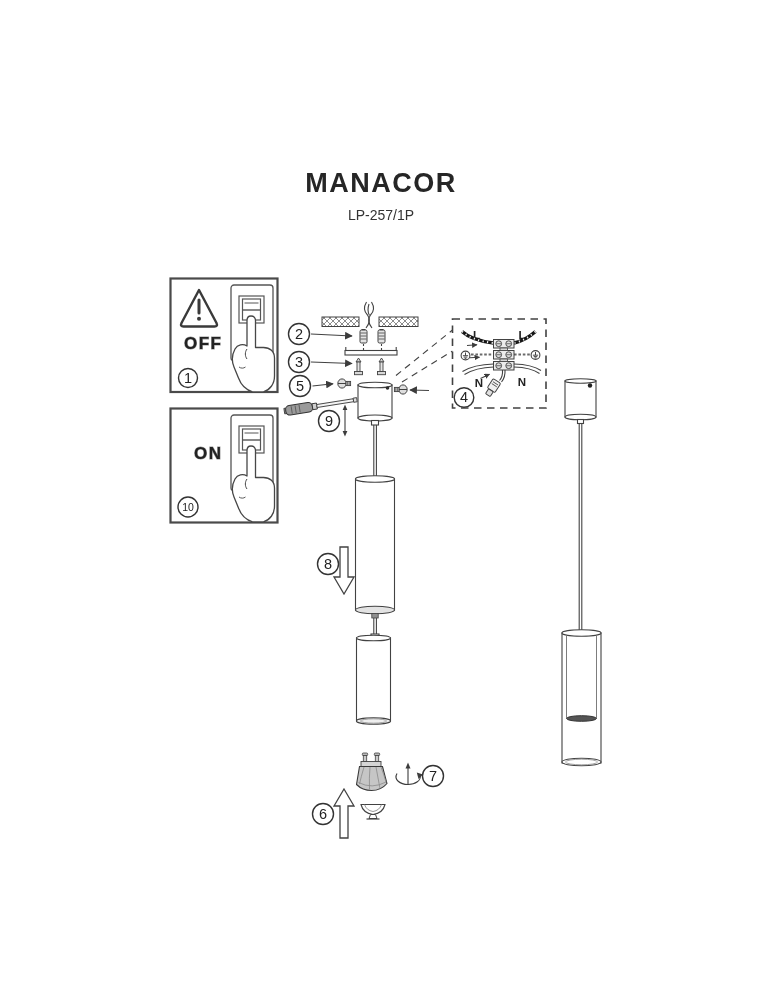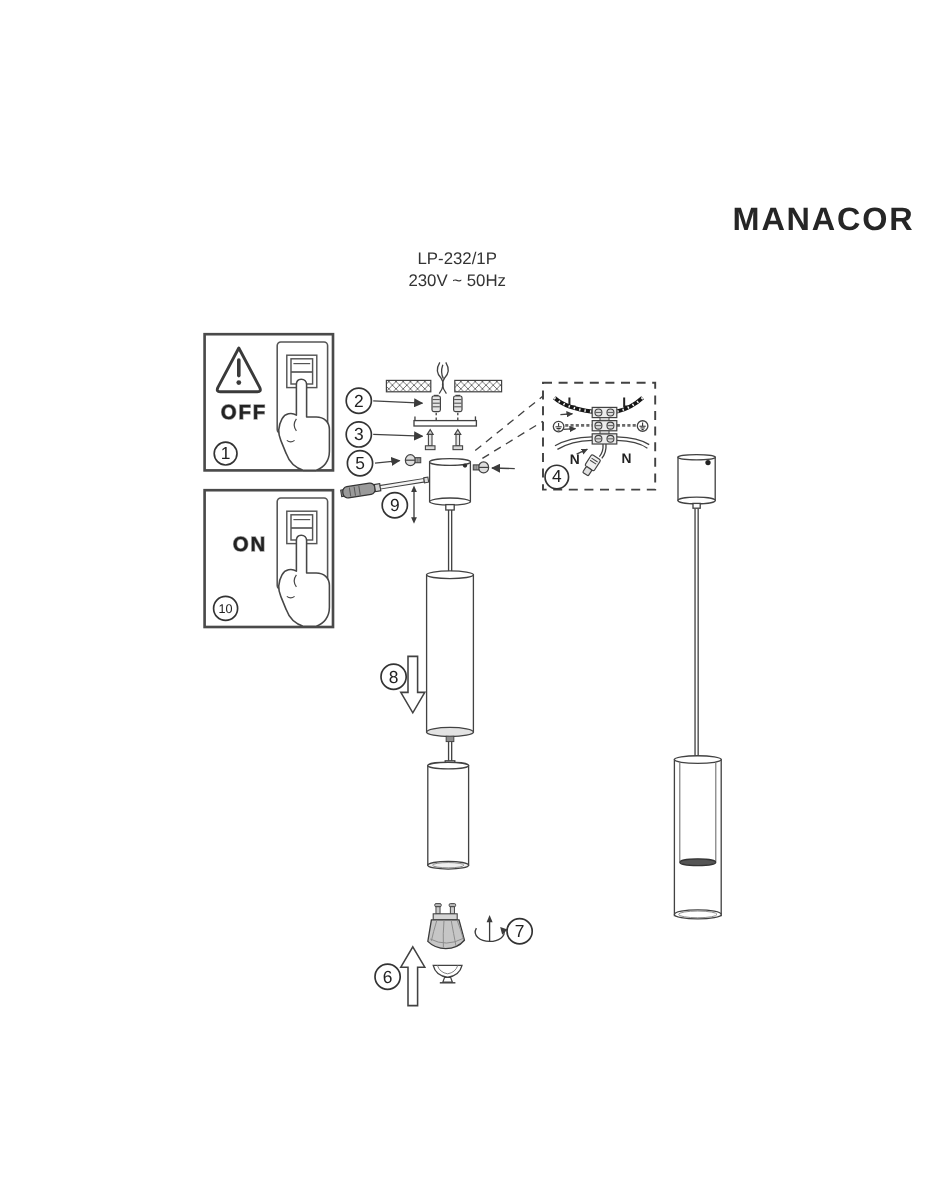--- a/index.html
+++ b/index.html
@@ -1,43 +1,42 @@
 <!DOCTYPE html>
 <html><head>
 <meta charset="utf-8">
 <style>
   html,body { margin:0; padding:0; background:#ffffff; }
   .page {
     position:relative; width:774px; height:1000px; background:#fff;
     font-family:"Liberation Sans", sans-serif; overflow:hidden;
   }
   .hdr { position:absolute; top:168px; left:0; width:762px; text-align:center; color:#2e2e2e; }
-  .hdr h1 { margin:0; font-size:27px; font-weight:700; letter-spacing:1.5px; color:#262626;text-align:right; }
+  .hdr h1 { margin:0; font-size:27px; font-weight:700; letter-spacing:1.5px; color:#262626; }
   .hdr .sub { font-size:14px; line-height:18px; color:#333; }
   .hdr .sub.first { margin-top:7px; }
   svg.art { position:absolute; left:0; top:0; }
   svg.art text { font-family:"Liberation Sans", sans-serif; fill:#222; }
   .stc { fill:#fff; stroke:#333; stroke-width:1.4; }
   .stt { font-size:14.5px; text-anchor:middle; fill:#1d1d1d; }
   .stt-sm { font-size:10.5px; text-anchor:middle; fill:#1d1d1d; }
   .outline-text { fill:#fff; stroke:#9a9a9a; stroke-width:1.1; paint-order:stroke;
                   font-weight:700; font-size:17px; letter-spacing:1.5px; }
   .ln { font-size:11.5px; font-weight:700; text-anchor:middle; fill:#1c1c1c; }
   .w1 { stroke:#424242; stroke-width:1.1; fill:none; }
   .wf { stroke:#424242; stroke-width:1.1; fill:#fff; }
 </style>
 </head>
 <body>
 
 <div class="page">
 
   <div class="hdr">
     <h1>MANACOR</h1>
-    <div class="sub first">LP-232/1P</div>
-    <div class="sub">230V ~ 50Hz</div>
+    <div class="sub first">LP-257/1P</div>
   </div>
 
   <svg class="art" width="774" height="1000" viewBox="0 0 774 1000">
     <defs>
       <pattern id="hatch" width="6" height="6" patternUnits="userSpaceOnUse">
         <path d="M0,0 L6,6 M6,0 L0,6" stroke="#5a5a5a" stroke-width="0.7"></path>
       </pattern>
       <marker id="arr" viewBox="0 0 10 10" refX="9" refY="5" markerWidth="7" markerHeight="7" orient="auto">
         <path d="M0,0 L10,5 L0,10 Z" fill="#3c3c3c"></path>
       </marker>

